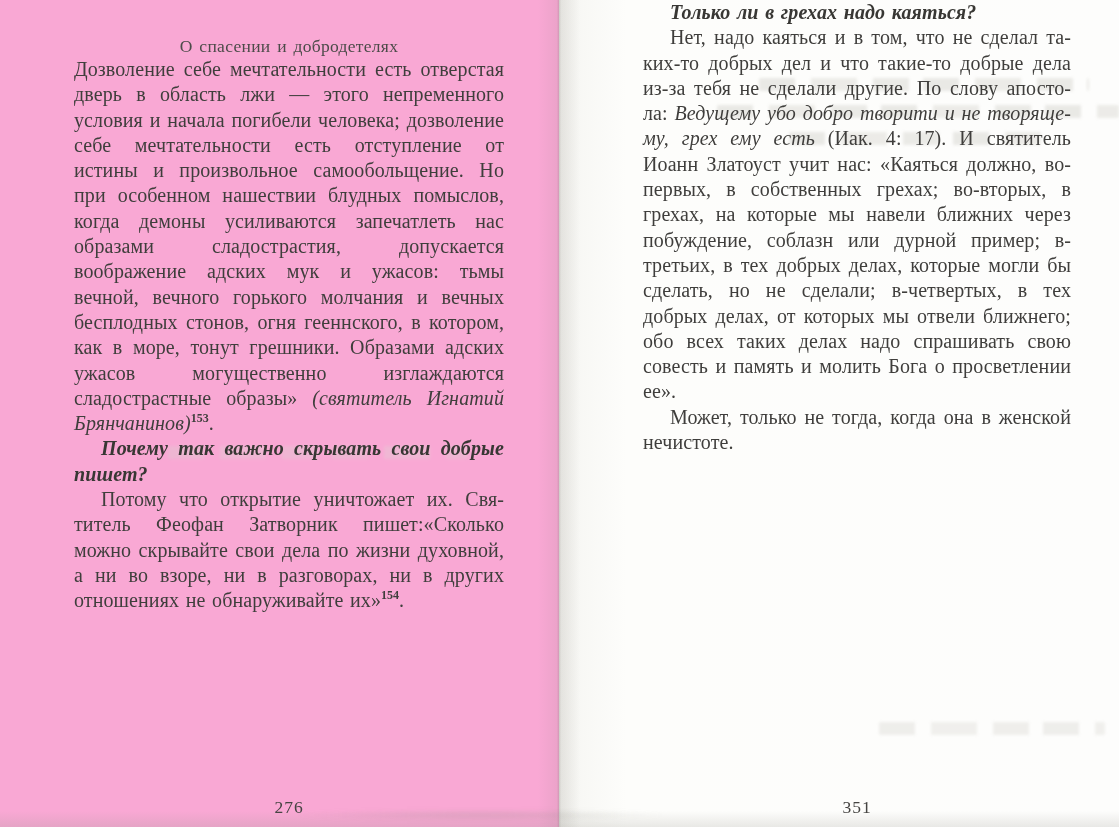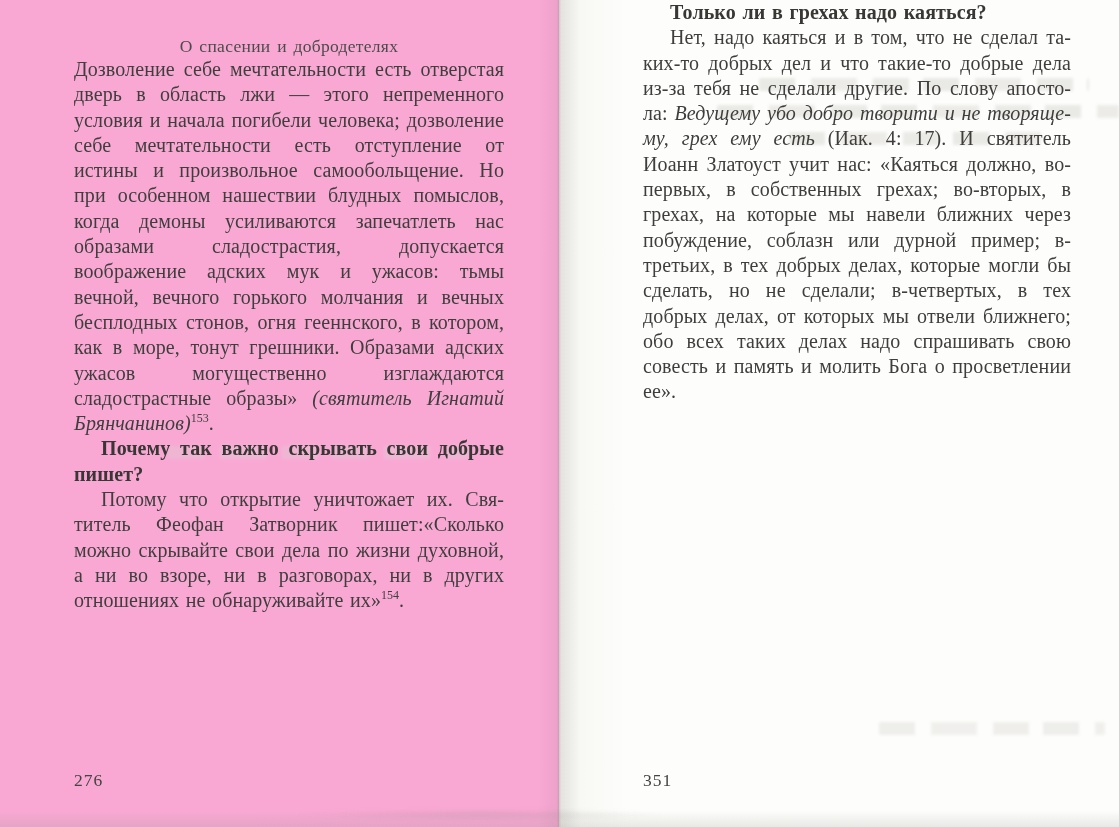--- a/index.html
+++ b/index.html
@@ -56,30 +56,32 @@
     line-height: 25.3px;
     letter-spacing: 0.1px;
     word-spacing: 1.5px;
     hyphens: manual;
     -webkit-hyphens: manual;
   }
   .first-par { margin-top: 17px; }
   .indent { text-indent: 27px; }
   .question {
     font-weight: 700;
+    font-style: italic;
     color: #383734;
     letter-spacing: 0.2px;
   }
   .q-left { margin-top: 11px; }
   .answer { margin-top: 3px; }
   sup.fn-ref {
     font-size: 0.60em;
     line-height: 0;
     vertical-align: super;
     letter-spacing: 0;
+    font-weight: bold;
   }
   .footnote-block {
     position: absolute;
     top: 669px;
     left: 0;
     width: 430px;
   }
   .footnote-rule {
     width: 126px;
     border: 0;
@@ -90,23 +92,24 @@
     margin: 0;
     text-align: justify;
     text-indent: 27px;
     font-size: 16.5px;
     line-height: 21.8px;
     color: #424140;
     hyphens: manual;
   }
   .page-number {
     position: absolute;
-    top: 770px;
+    top: 797px;
     left: 0;
     width: 100%;
+    text-align: center;
     font-size: 17.5px;
     letter-spacing: 1px;
     color: #454442;
   }
   .chapter-title {
     margin: 164px 0 0 0;
     text-align: center;
     font-size: 27px;
     font-weight: 400;
     letter-spacing: 7px;
@@ -204,20 +207,21 @@
     <div class="show-through st-4"></div>
 
     <div class="text-block">
 
 
       <p class="body-par question q-right1 indent">Только ли в грехах надо каяться?</p>
 
       <p class="body-par a-right1 indent"><span>Нет, надо каяться и в том, что не сделал та­ких-то добрых дел и что такие-то добрые дела из-за тебя не сделали другие. По слову апосто­ла: </span><i>Ведущему убо добро творити и не творяще­му, грех ему есть</i><span> (Иак. 4: 17). И святитель Иоанн Златоуст учит нас: «Каяться должно, во-пер­вых, в собственных грехах; во-вторых, в грехах, на которые мы навели ближних через побу­ждение, соблазн или дурной пример; в-третьих, в тех добрых делах, которые могли бы сделать, но не сделали; в-четвертых, в тех добрых делах, от которых мы отвели ближнего; обо всех та­ких делах надо спрашивать свою совесть и па­мять и молить Бога о просветлении ее».</span></p>
 
 
+      <p class="body-par a-right2 indent">Может, только не тогда, когда она в жен­ской нечистоте.</p>
 
       <div class="page-number">351</div>
     </div>
   </div>
 
   <div class="gutter-shadow"></div>
   <div class="bottom-smudge"></div>
   <div class="bottom-shade"></div>
 </div>
 

